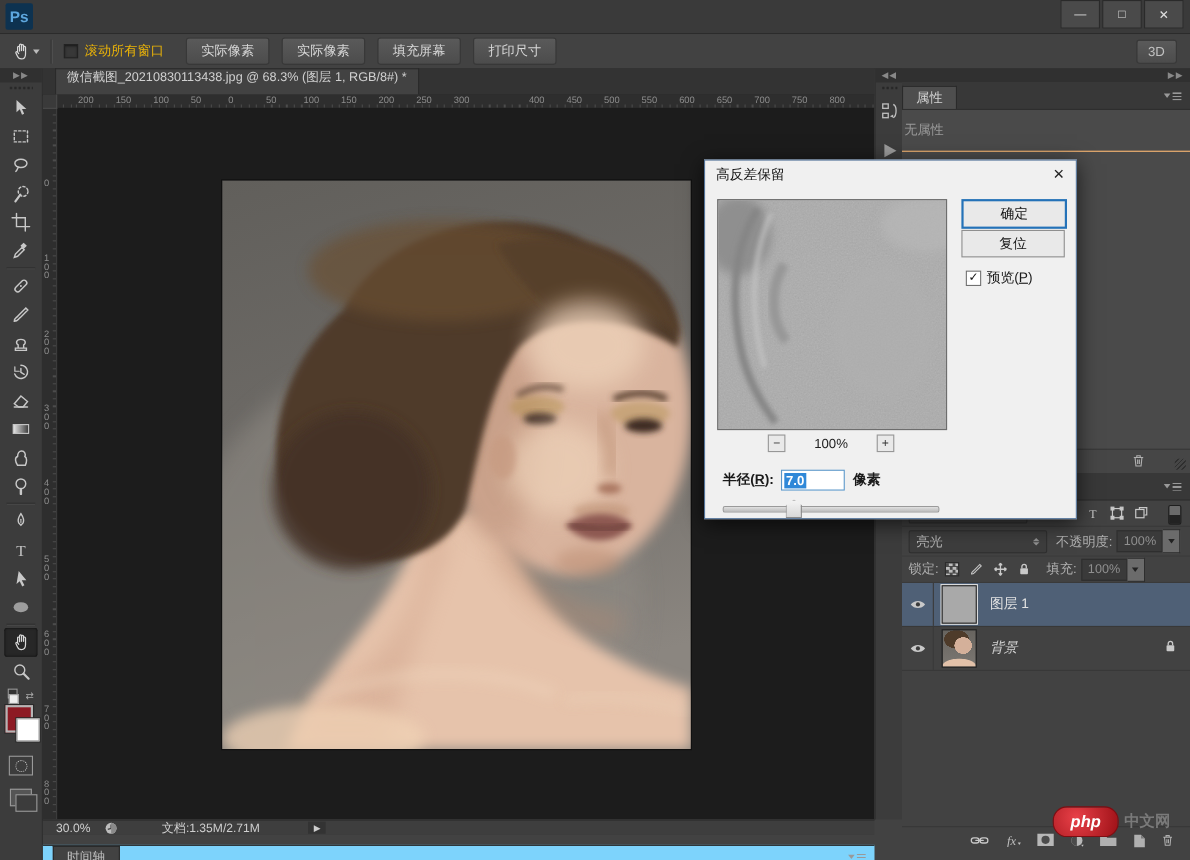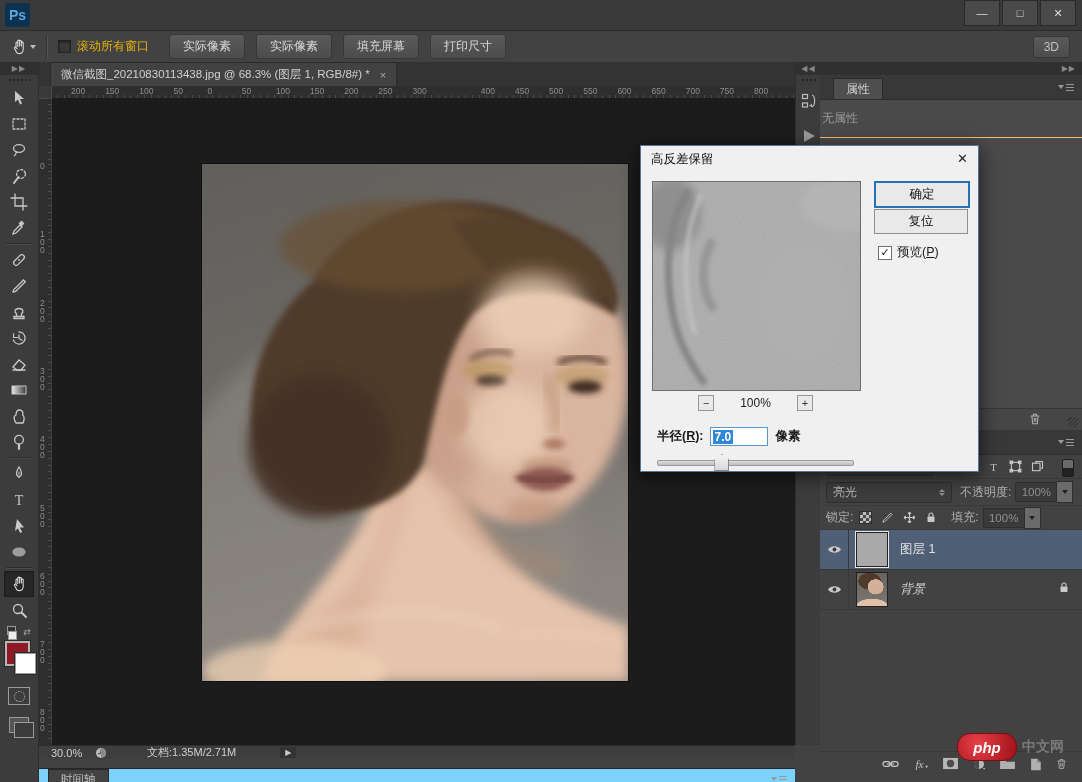--- a/index.html
+++ b/index.html
@@ -48,21 +48,21 @@
   .fg-swatch{position:absolute;left:3px;top:0;width:21px;height:21px;border:2px solid #b5b5b5;box-shadow:0 0 0 1px #2a2a2a;}
   .bg-swatch{position:absolute;left:13px;top:12px;width:19px;height:19px;border:1px solid #9a9a9a;background:#fff;box-shadow:0 0 0 1px #2a2a2a;}
   .qmask{width:20px;height:16px;margin:8px auto 0;border:1px solid #9a9a9a;display:flex;align-items:center;justify-content:center;}
   .qmask-c{width:9px;height:9px;border:1px dotted #bbb;border-radius:50%;}
   .smode{width:18px;height:14px;margin:12px auto 0;border:1px solid #9a9a9a;position:relative;background:#555;}
   .smode::after{content:"";position:absolute;left:4px;top:4px;width:18px;height:14px;border:1px solid #9a9a9a;background:#3c3c3c;}
 
   
   .tabbar{position:absolute;left:39px;top:62px;width:756px;height:24px;background:#333;border-bottom:1px solid #262626;}
   .doc-tab{position:absolute;left:11px;top:0;height:23px;background:#424242;border:1px solid #2a2a2a;border-bottom:none;
-           display:flex;align-items:center;padding:0 10px;font-size:11.5px;color:#d0d0d0;gap:10px;}
+           display:flex;align-items:center;padding:0 10px;font-size:11.5px;color:#d0d0d0;gap:10px;flex-direction:column;}
   .doc-close{color:#aaa;font-size:11px;}
   .hruler{position:absolute;left:39px;top:86px;width:756px;height:12px;background:#2e2e2e;border-bottom:1px solid #3d3d3d;
           background-image:repeating-linear-gradient(to right,#4c4c4c 0 1px,transparent 1px 6.83px);
           background-size:100% 3px;background-position:30px 100%;background-repeat:repeat-x;}
   .hlabel{position:absolute;top:0;font-size:8.5px;color:#8d8d8d;}
   .ruler-origin{position:absolute;left:39px;top:86px;width:12px;height:12px;background:#3a3a3a;border-right:1px solid #4a4a4a;border-bottom:1px solid #4a4a4a;z-index:2;}
   .vruler{position:absolute;left:39px;top:98px;width:12px;height:647px;background:#2e2e2e;border-right:1px solid #3d3d3d;
           background-image:repeating-linear-gradient(to bottom,#4c4c4c 0 1px,transparent 1px 6.83px);
           background-size:3px 100%;background-position:100% 66px;background-repeat:repeat-y;}
   .vlabel{position:absolute;left:1px;font-size:8.5px;line-height:8px;color:#8d8d8d;white-space:pre;}
@@ -82,21 +82,21 @@
   .panel-menu::before{content:"";width:0;height:0;border-left:3px solid transparent;border-right:3px solid transparent;border-top:4px solid #999;}
   .panel-menu::after{content:"";width:9px;height:7px;background:repeating-linear-gradient(#999 0 1.4px,transparent 1.4px 3px);}
 
   
   .dock-strip{position:absolute;left:795px;top:62px;width:25px;height:683px;background:#3c3c3c;border-left:1px solid #2e2e2e;border-right:1px solid #2e2e2e;}
   .panels{position:absolute;left:820px;top:62px;width:262px;height:720px;background:#424242;}
   .dock-top{height:13px;background:#303030;color:#888;font-size:8px;display:flex;align-items:center;padding:0 6px;letter-spacing:1px;}
   .dock-top.right{justify-content:flex-end;}
   .tabrow{height:24px;background:#383838;border-bottom:1px solid #2e2e2e;position:relative;display:flex;align-items:flex-end;}
   .ptab{height:20px;background:#4e4e4e;border:1px solid #2a2a2a;border-bottom:none;padding:0 12px;
-        font-size:12px;color:#d2d2d2;display:flex;align-items:center;margin-left:13px;}
+        font-size:12px;color:#d2d2d2;display:flex;align-items:center;margin-left:0;}
   .tab-menu{position:absolute;right:8px;top:7px;}
   .prop-content{height:308px;background:#4a4a4a;font-size:12px;color:#9a9a9a;}
   .prop-empty{padding:10px 2px;border-bottom:1px solid #fdba74;}
   .prop-footer{height:21px;background:#464646;border-top:1px solid #383838;position:relative;}
   .pf-trash{position:absolute;right:40px;top:3px;}
   .pf-grip{position:absolute;right:4px;bottom:3px;width:10px;height:10px;
            background:repeating-linear-gradient(135deg,transparent 0 2px,#2f2f2f 2px 3px);}
   .lay-row{position:relative;height:24px;border-bottom:1px solid #3a3a3a;display:flex;align-items:center;font-size:12px;color:#b2b2b2;}
   .filter-row{height:23px;}
   .type-dd{margin-left:6px;width:96px;height:17px;background:#3d3d3d;border:1px solid #2f2f2f;border-radius:2px;

